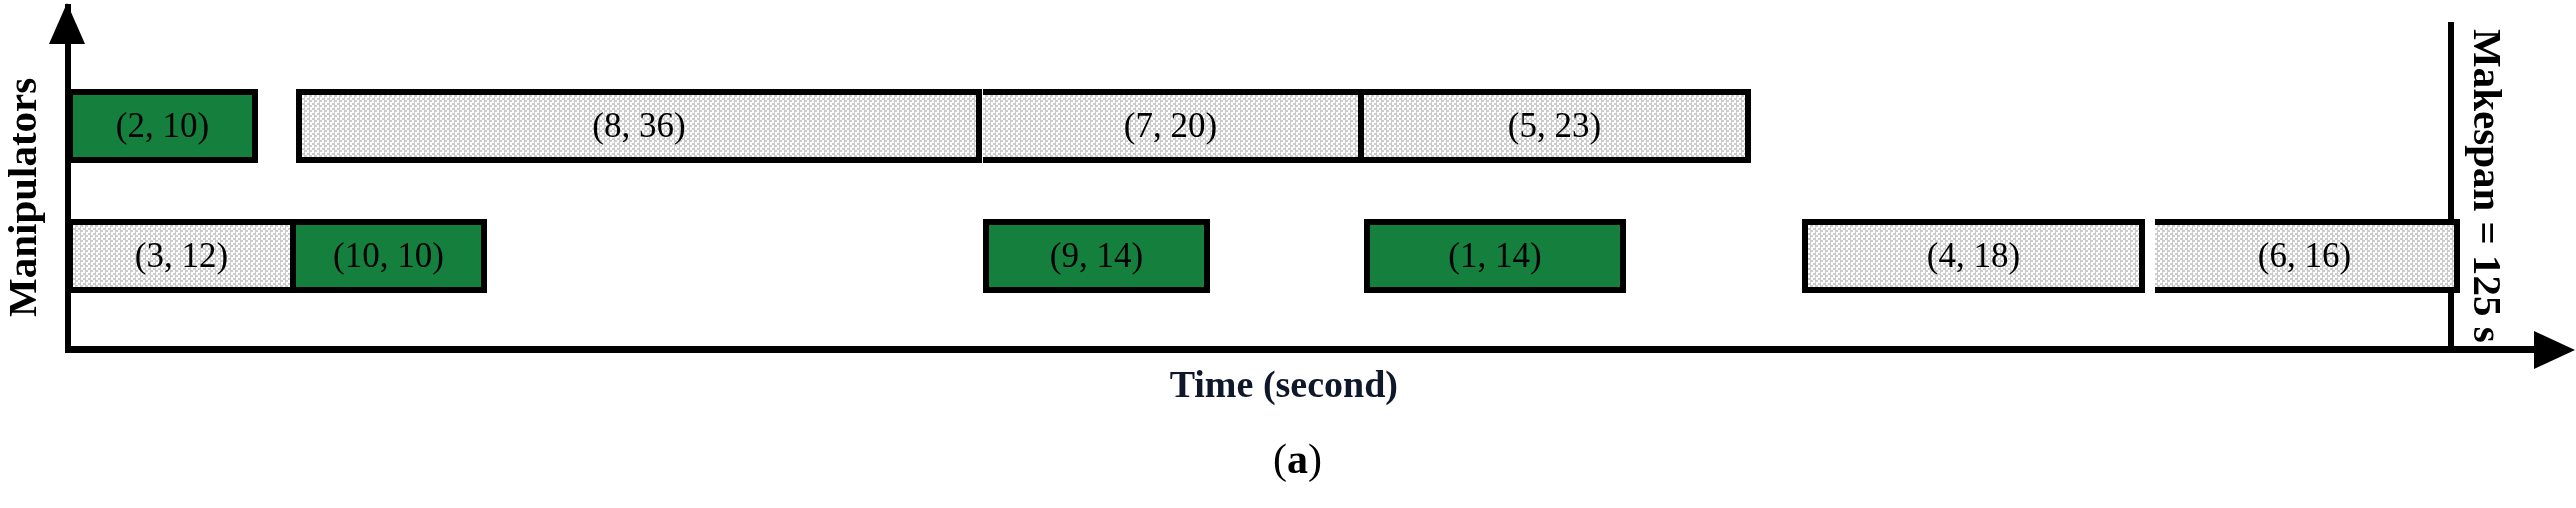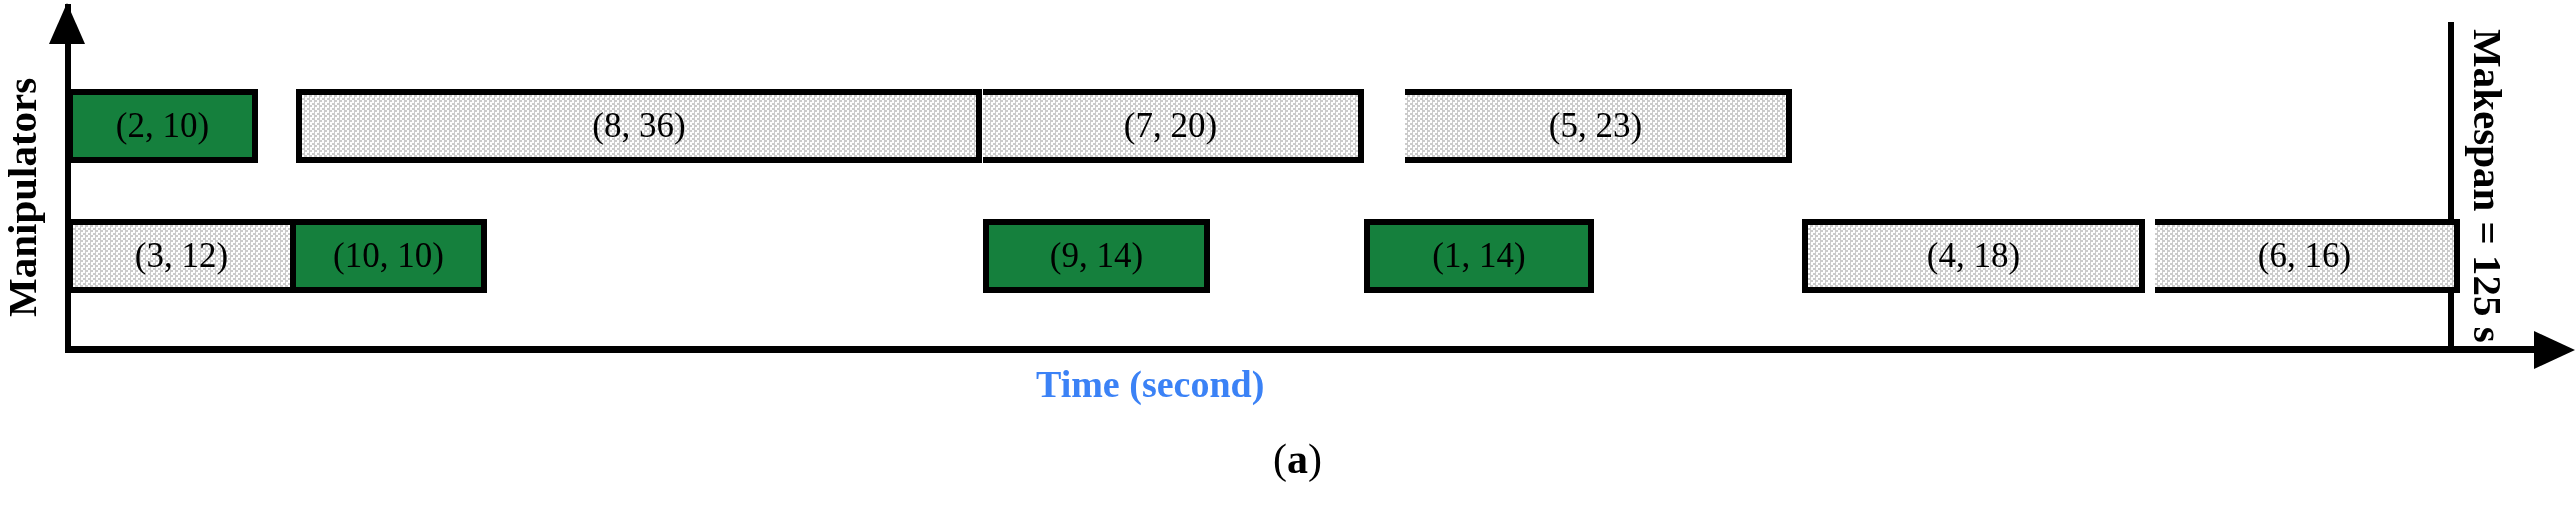--- a/index.html
+++ b/index.html
@@ -72,24 +72,24 @@
     text-align: center;
     white-space: nowrap;
     color: #000000;
   }
   .x-label {
     position: absolute;
     left: 1036px; top: 362px;
     width: 362px; height: 45px;
     font-size: 38px;
     font-weight: bold;
-    text-align: left;
+    text-align: right;
     line-height: 45px;
     white-space: nowrap;
-    color: #3b82f6;
+    color: #0f172a;
   }
   .caption {
     position: absolute;
     left: 1189px; top: 426px;
     width: 217px; height: 67px;
     font-size: 42px;
     text-align: center;
     line-height: 67px;
     white-space: nowrap;
     color: #000000;
@@ -137,33 +137,33 @@
   <div id="bars">
       <div class="bar white" style="left: 67px; width: 191px; top: 89px;">
         <span class="bar-label">(2, 10)</span>
       </div>
       <div class="bar hatch" style="left: 296px; width: 686px; top: 89px;">
         <span class="bar-label">(8, 36)</span>
       </div>
       <div class="bar hatch merged" style="left: 983px; width: 381px; top: 89px;">
         <span class="bar-label">(7, 20)</span>
       </div>
-      <div class="bar hatch merged" style="left: 1364px; width: 387px; top: 89px; margin-left: 41px;">
+      <div class="bar hatch merged" style="left: 1364px; width: 387px; top: 89px;">
         <span class="bar-label">(5, 23)</span>
       </div>
       <div class="bar hatch" style="left: 67px; width: 229px; top: 219px;">
         <span class="bar-label">(3, 12)</span>
       </div>
       <div class="bar white merged" style="left: 296px; width: 191px; top: 219px;">
         <span class="bar-label">(10, 10)</span>
       </div>
       <div class="bar white" style="left: 983px; width: 227px; top: 219px; text-align: right;">
         <span class="bar-label">(9, 14)</span>
       </div>
-      <div class="bar white" style="left: 1364px; width: 230px; top: 219px;">
+      <div class="bar white" style="left: 1364px; width: 262px; top: 219px;">
         <span class="bar-label">(1, 14)</span>
       </div>
       <div class="bar hatch" style="left: 1802px; width: 343px; top: 219px;">
         <span class="bar-label">(4, 18)</span>
       </div>
       <div class="bar hatch merged" style="left: 2146px; width: 305px; top: 219px; margin-left: 9px;">
         <span class="bar-label">(6, 16)</span>
       </div>
     </div>
 </div>

